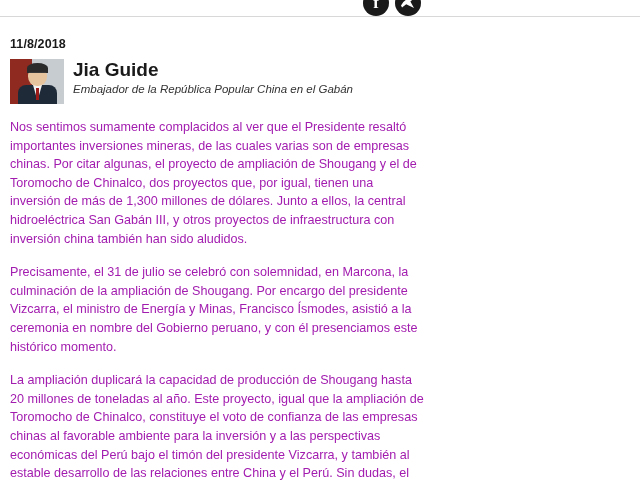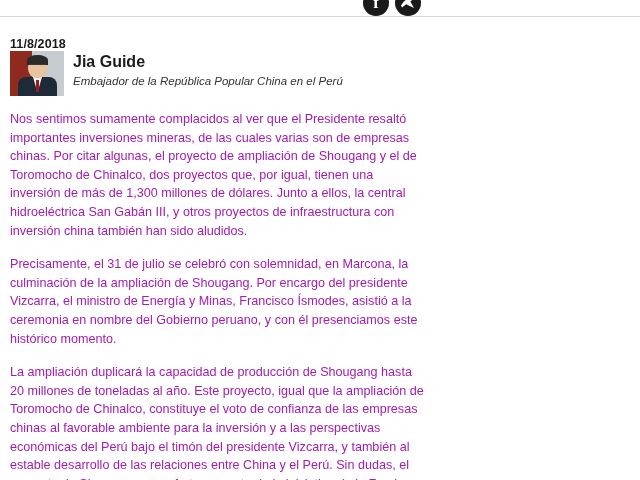--- a/index.html
+++ b/index.html
@@ -78,21 +78,21 @@
     position: absolute;
     top: 17px;
     left: 10px;
     width: 414px;
   }
   .date {
     font-size: 12.5px;
     font-weight: bold;
     color: #1a1a1a;
     margin-top: 20px;
-    margin-bottom: 0;
+    margin-bottom: 8px;
     letter-spacing: 0.1px;
   }
   .author-block {
     display: flex;
     align-items: flex-start;
     margin-bottom: 14px;
   }
   .avatar {
     width: 54px;
     height: 45px;
@@ -134,21 +134,21 @@
     position: absolute; left: 23px; top: 26px; width: 9px; height: 14px;
     background: #f2f2f2;
     clip-path: polygon(0 0, 100% 0, 55% 100%, 45% 100%);
   }
   .avatar .tie {
     position: absolute; left: 26px; top: 29px; width: 3px; height: 12px;
     background: #9b1b1b;
   }
   .author-text { padding-top: 2px; }
   .author-name {
-    font-size: 16px;
+    font-size: 19px;
     font-weight: bold;
     color: #1a1a1a;
     line-height: 18px;
     margin-bottom: 3px;
   }
   .author-title {
     font-size: 11.5px;
     font-style: italic;
     color: #333333;
     line-height: 14px;
@@ -186,21 +186,21 @@
         <div class="bg-right"></div>
         <div class="body"></div>
         <div class="shirt"></div>
         <div class="tie"></div>
         <div class="head"></div>
         <div class="hair"></div>
         <div class="glasses"></div>
       </div>
       <div class="author-text">
         <div class="author-name">Jia Guide</div>
-        <div class="author-title">Embajador de la República Popular China en el Perú</div>
+        <div class="author-title">Embajador de la República Popular China en el Gabán</div>
       </div>
     </div>
 
     <div class="body-text">
       <p>Nos sentimos sumamente complacidos al ver que el Presidente resaltó importantes inversiones mineras, de las cuales varias son de empresas chinas. Por citar algunas, el proyecto de ampliación de Shougang y el de Toromocho de Chinalco, dos proyectos que, por igual, tienen una inversión de más de 1,300 millones de dólares. Junto a ellos, la central hidroeléctrica San Gabán III, y otros proyectos de infraestructura con inversión china también han sido aludidos.</p>
       <p>Precisamente, el 31 de julio se celebró con solemnidad, en Marcona, la culminación de la ampliación de Shougang. Por encargo del presidente Vizcarra, el ministro de Energía y Minas, Francisco Ísmodes, asistió a la ceremonia en nombre del Gobierno peruano, y con él presenciamos este histórico momento.</p>
       <p>La ampliación duplicará la capacidad de producción de Shougang hasta 20 millones de toneladas al año. Este proyecto, igual que la ampliación de Toromocho de Chinalco, constituye el voto de confianza de las empresas chinas al favorable ambiente para la inversión y a las perspectivas económicas del Perú bajo el timón del presidente Vizcarra, y también al estable desarrollo de las relaciones entre China y el Perú. Sin dudas, el proyecto de Shougang es un fruto concreto de la iniciativa de la Franja y la Ruta, que se ha extendido al Perú.</p>
 
     </div>
 

